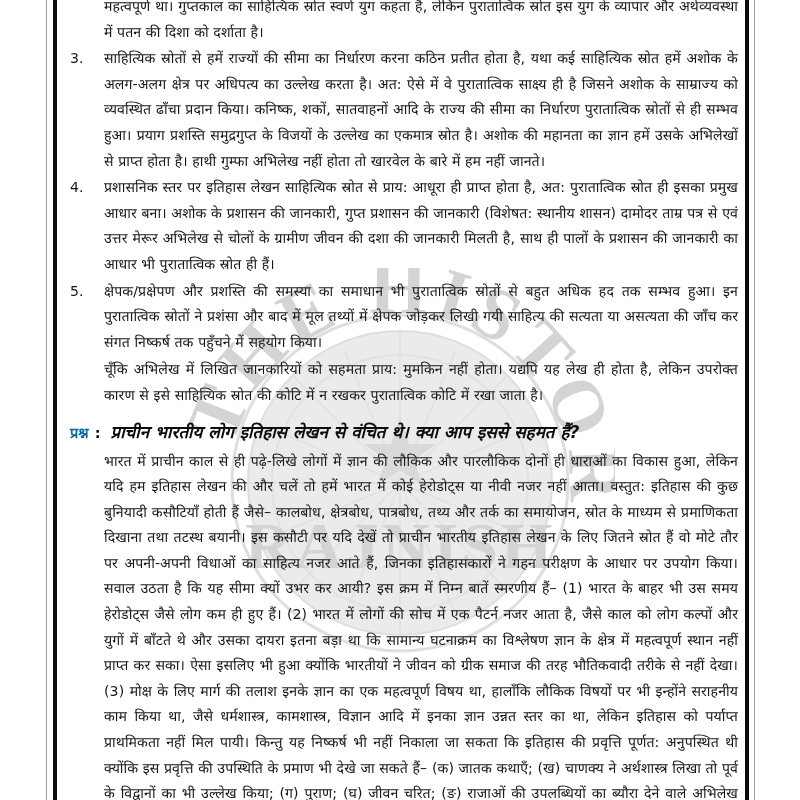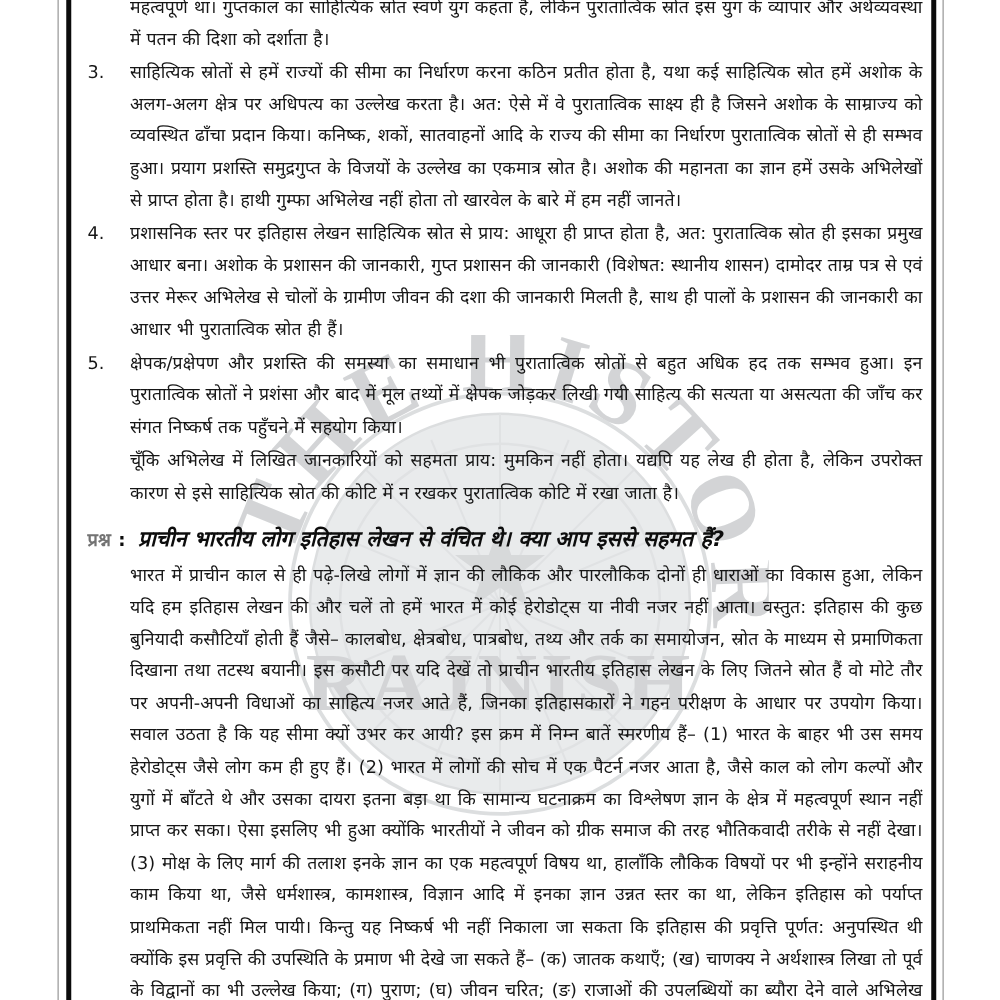--- a/index.html
+++ b/index.html
@@ -112,21 +112,21 @@
   .question-block {
     position: relative;
     margin-top: 10px;
     margin-bottom: 2px;
     padding-left: 0px;
   }
   .q-label {
     font-weight: bold;
     font-size: 14.6px;
     line-height: 26px;
-    color: #737373;
+    color: #0369a1;
   }
   .q-colon {
     font-weight: bold;
     font-size: 14.6px;
     line-height: 26px;
     color: #0d0d0d;
     padding: 0 4px 0 6px;
   }
   .q-text {
     font-weight: bold;

